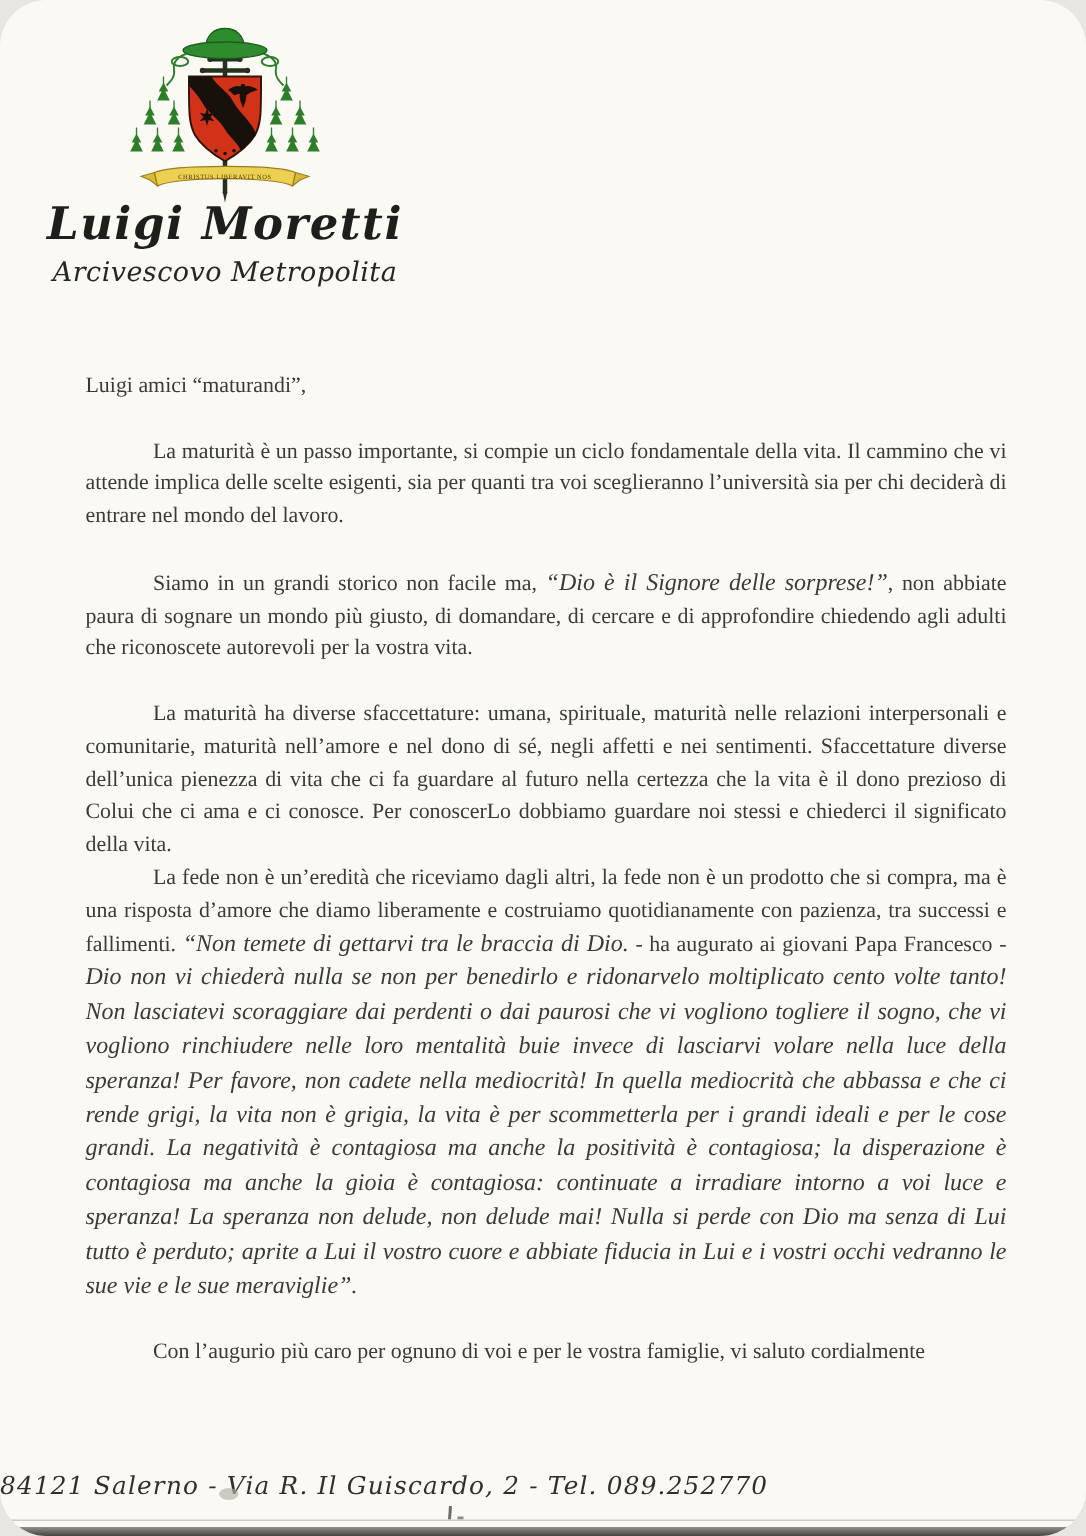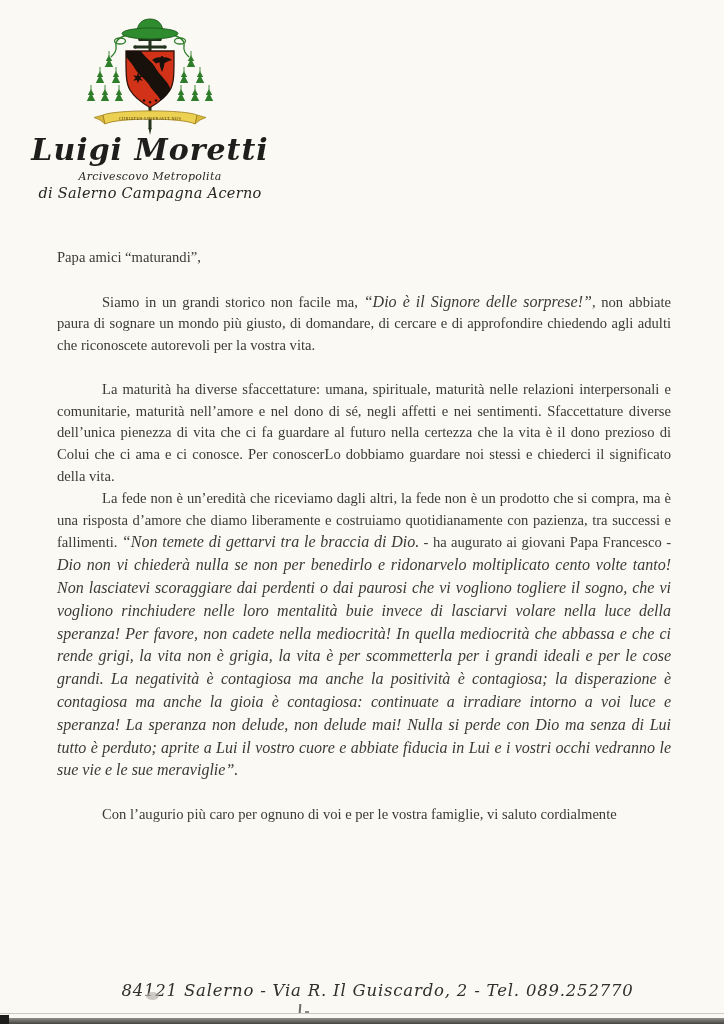--- a/index.html
+++ b/index.html
@@ -1,49 +1,49 @@
 <!DOCTYPE html>
 <html><head>
 <meta charset="utf-8">
 <style>
   html,body{margin:0;padding:0;background:#e8e6e0;}
   .page{
     position:relative;width:724px;height:1024px;margin:0 auto;
     background:#fbf9f3;overflow:hidden;
-    font-family:"Liberation Serif", serif;color:#3a3a36;
+    font-family:"Liberation Serif", serif;color:#3a3a36;border-radius:31px;
   }
   
   .letterhead{position:absolute;top:14px;left:28px;width:244px;text-align:center;}
   .coa{display:block;margin:0 auto;}
   .lh-name{
     font-family:"DejaVu Serif", serif;font-style:italic;font-weight:600;
     font-size:30px;letter-spacing:1px;color:#1e1e1c;margin-top:-4px;line-height:1.05;
   }
   .lh-sub{
     font-family:"DejaVu Serif", serif;font-style:italic;font-weight:500;
-    font-size:11px;letter-spacing:.3px;color:#262624;line-height:1.3;margin-top:4px;
+    font-size:18px;letter-spacing:.3px;color:#262624;line-height:1.3;margin-top:4px;
   }
   .lh-sub2{
     font-family:"DejaVu Serif", serif;font-style:italic;font-weight:500;
     font-size:14.5px;letter-spacing:.3px;color:#262624;line-height:1.3;
   }
   
   .letter-wrap{position:absolute;top:247px;left:57px;width:614px;}
   .salutation{font-size:14.6px;line-height:21.8px;margin:0;}
   .letter-body p.para{
     margin:0;font-size:14.6px;line-height:21.8px;text-align:justify;
     text-indent:45px;
   }
   .letter-body p.para.gap{margin-top:21.8px;}
   .letter-body i{font-size:16px;}
   
   .footer{
-    position:absolute;left:0;right:0;top:981px;text-align:center;
+    position:absolute;left:0;right:0;top:981px;
     font-family:"DejaVu Serif", serif;font-style:italic;font-weight:500;
-    font-size:16.5px;letter-spacing:.8px;color:#2f2f2b;padding-left:31px;
+    font-size:16.5px;letter-spacing:.8px;color:#2f2f2b;
   }
   
   .scan-line{position:absolute;left:0;right:0;top:1013px;height:1px;background:#ccc9c2;}
   .scan-edge{position:absolute;left:0;right:0;bottom:0;height:6px;background:linear-gradient(#908f8b,#45443f);}
   .scan-corner{position:absolute;left:0;bottom:0;width:9px;height:9px;background:#1d1d1b;}
   .smudge1{position:absolute;left:146px;top:992px;width:13px;height:8px;background:#b3b0a9;border-radius:50%;opacity:.65;}
   .smudge2{position:absolute;left:299px;top:1004px;width:2px;height:9px;background:#6e6e69;transform:rotate(4deg);}
   .smudge3{position:absolute;left:305px;top:1011px;width:4px;height:2px;background:#8b8b85;}
 </style>
 </head>
@@ -120,27 +120,27 @@
       </g>
 
       <g>
         <path d="M62 19 C62 9 68 5 75 5 C82 5 88 9 88 19 Z" fill="#2e8b2e" stroke="#1d5c1d" stroke-width="0.9"></path>
         <ellipse cx="75" cy="19.5" rx="28" ry="5.5" fill="#2e8b2e" stroke="#1d5c1d" stroke-width="0.9"></ellipse>
       </g>
     </svg>
 
     <div class="lh-name">Luigi Moretti</div>
     <div class="lh-sub">Arcivescovo Metropolita</div>
-    <div class="lh-sub2">di Salerno Campagna Acerno</div>
   </div>
 
   <div class="letter-wrap">
-    <p class="salutation">Papa amici “maturandi”,</p>
+    <p class="salutation">Luigi amici “maturandi”,</p>
 
     <div class="letter-body">
+        <p class="para gap"><span>La maturità è un passo importante, si compie un ciclo fondamentale della vita. Il cammino che vi attende implica delle scelte esigenti, sia per quanti tra voi sceglieranno l’università sia per chi deciderà di entrare nel mondo del lavoro.</span></p>
         <p class="para gap"><span>Siamo in un grandi storico non facile ma, </span><i>“Dio è il Signore delle sorprese!”</i><span>, non abbiate paura di sognare un mondo più giusto, di domandare, di cercare e di approfondire chiedendo agli adulti che riconoscete autorevoli per la vostra vita.</span></p>
         <p class="para gap"><span>La maturità ha diverse sfaccettature: umana, spirituale, maturità nelle relazioni interpersonali e comunitarie, maturità nell’amore e nel dono di sé, negli affetti e nei sentimenti. Sfaccettature diverse dell’unica pienezza di vita che ci fa guardare al futuro nella certezza che la vita è il dono prezioso di Colui che ci ama e ci conosce. Per conoscerLo dobbiamo guardare noi stessi e chiederci il significato della vita.</span></p>
         <p class="para"><span>La fede non è un’eredità che riceviamo dagli altri, la fede non è un prodotto che si compra, ma è una risposta d’amore che diamo liberamente e costruiamo quotidianamente con pazienza, tra successi e fallimenti. </span><i>“Non temete di gettarvi tra le braccia di Dio.</i><span> - ha augurato ai giovani Papa Francesco - </span><i>Dio non vi chiederà nulla se non per benedirlo e ridonarvelo moltiplicato cento volte tanto! Non lasciatevi scoraggiare dai perdenti o dai paurosi che vi vogliono togliere il sogno, che vi vogliono rinchiudere nelle loro mentalità buie invece di lasciarvi volare nella luce della speranza! Per favore, non cadete nella mediocrità! In quella mediocrità che abbassa e che ci rende grigi, la vita non è grigia, la vita è per scommetterla per i grandi ideali e per le cose grandi. La negatività è contagiosa ma anche la positività è contagiosa; la disperazione è contagiosa ma anche la gioia è contagiosa: continuate a irradiare intorno a voi luce e speranza! La speranza non delude, non delude mai! Nulla si perde con Dio ma senza di Lui tutto è perduto; aprite a Lui il vostro cuore e abbiate fiducia in Lui e i vostri occhi vedranno le sue vie e le sue meraviglie”.</i></p>
         <p class="para gap"><span>Con l’augurio più caro per ognuno di voi e per le vostra famiglie, vi saluto cordialmente</span></p>
       </div>
 
   </div>
 
   <div class="footer">84121 Salerno - Via R. Il Guiscardo, 2 - Tel. 089.252770</div>
 

